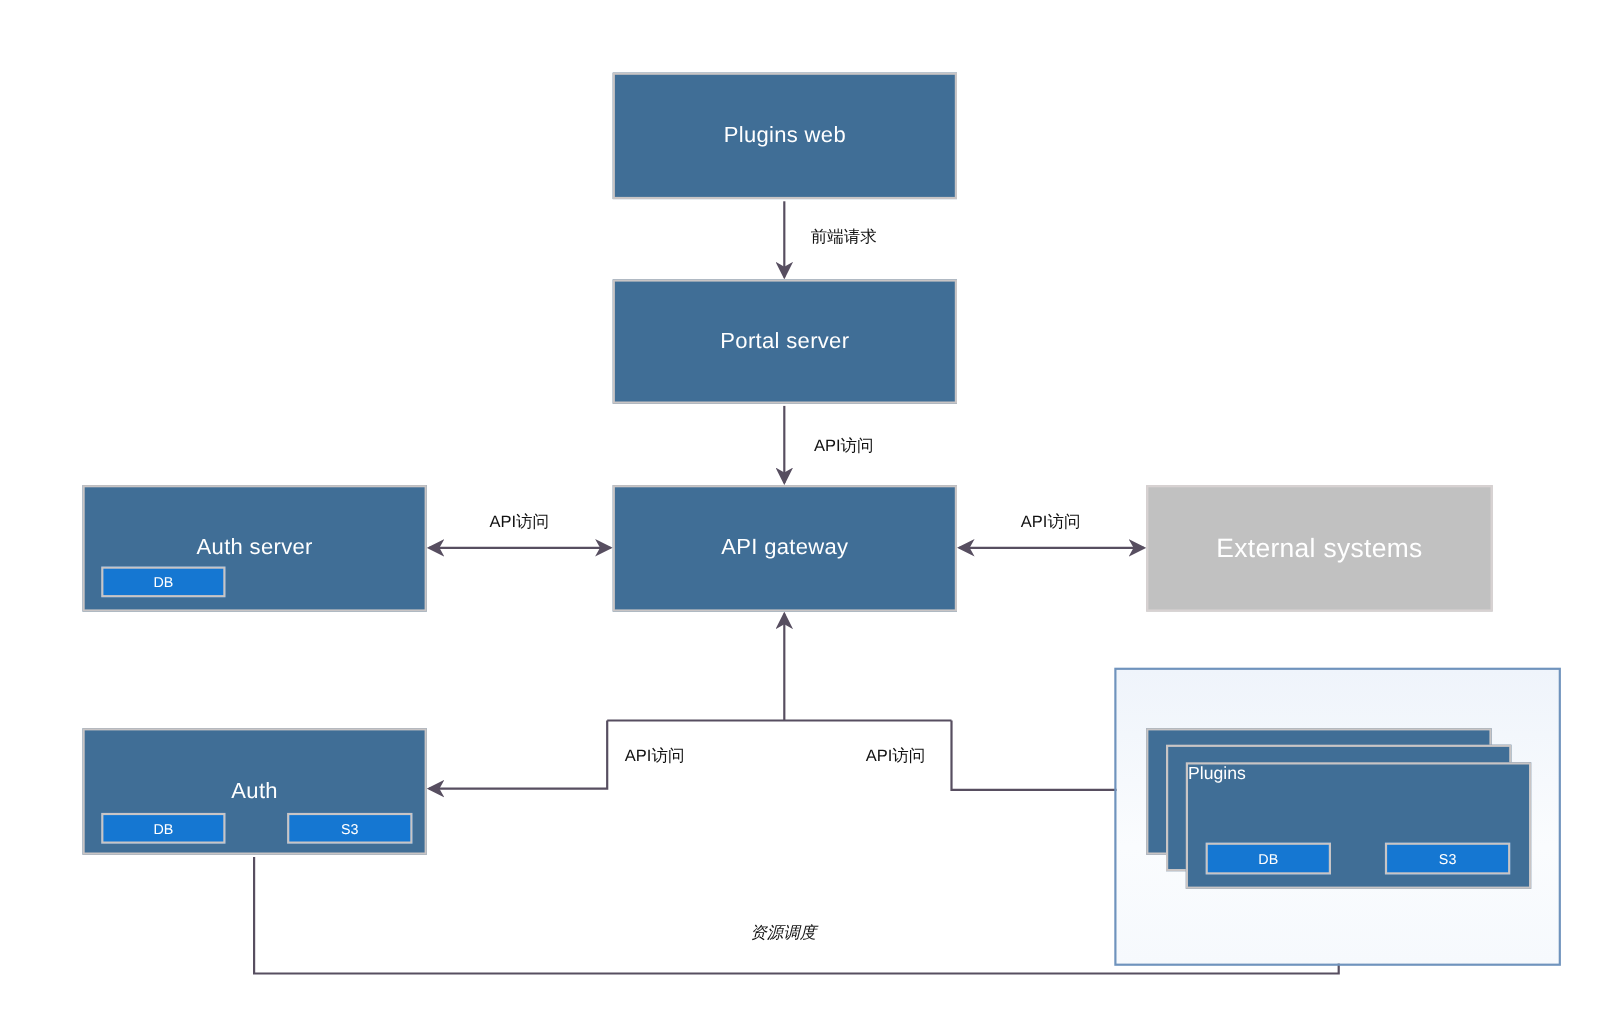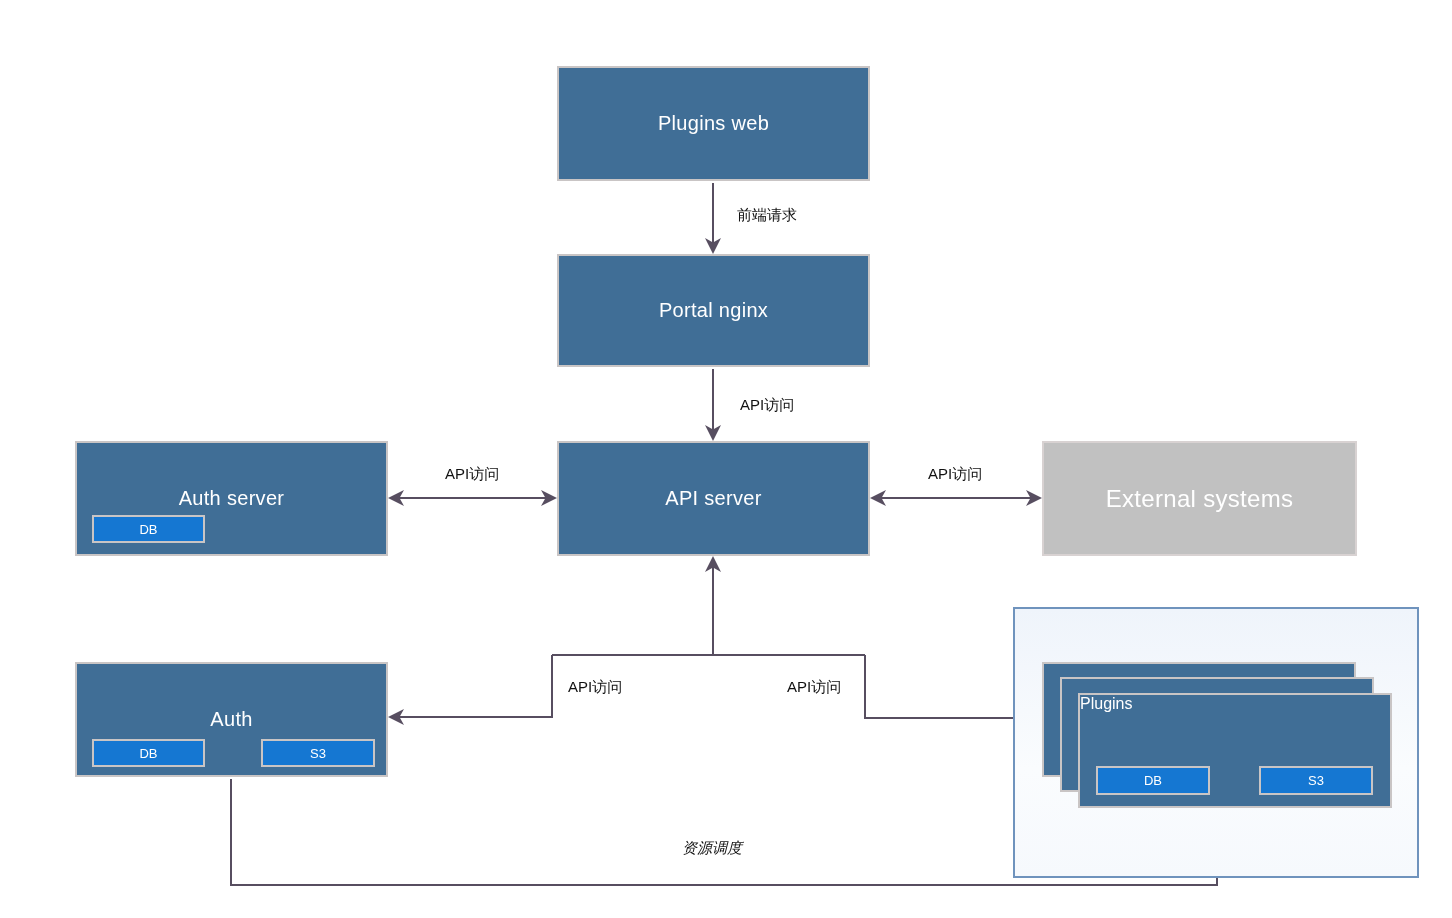--- a/index.html
+++ b/index.html
@@ -115,25 +115,25 @@
   <div class="edge-label" style="left:928px;top:465px;">API访问</div>
   <div class="edge-label" style="left:568px;top:678px;">API访问</div>
   <div class="edge-label" style="left:787px;top:678px;">API访问</div>
   <div class="edge-label" style="left:682px;top:839px;font-style:italic;">资源调度</div>
 
   <div class="node" style="left:557px;top:66px;width:313px;height:115px;">
     <div class="title">Plugins web</div>
   </div>
 
   <div class="node" style="left:557px;top:254px;width:313px;height:113px;">
-    <div class="title">Portal nginx</div>
+    <div class="title">Portal server</div>
   </div>
 
   <div class="node" style="left:557px;top:441px;width:313px;height:115px;">
-    <div class="title">API server</div>
+    <div class="title">API gateway</div>
   </div>
 
   <div class="node" style="left:75px;top:441px;width:313px;height:115px;">
     <div class="title">Auth server</div>
     <div class="storage" style="left:15px;bottom:11px;width:113px;height:28px;">
       <span>DB</span>
     </div>
   </div>
 
   <div class="external" style="left:1042px;top:441px;width:315px;height:115px;">

